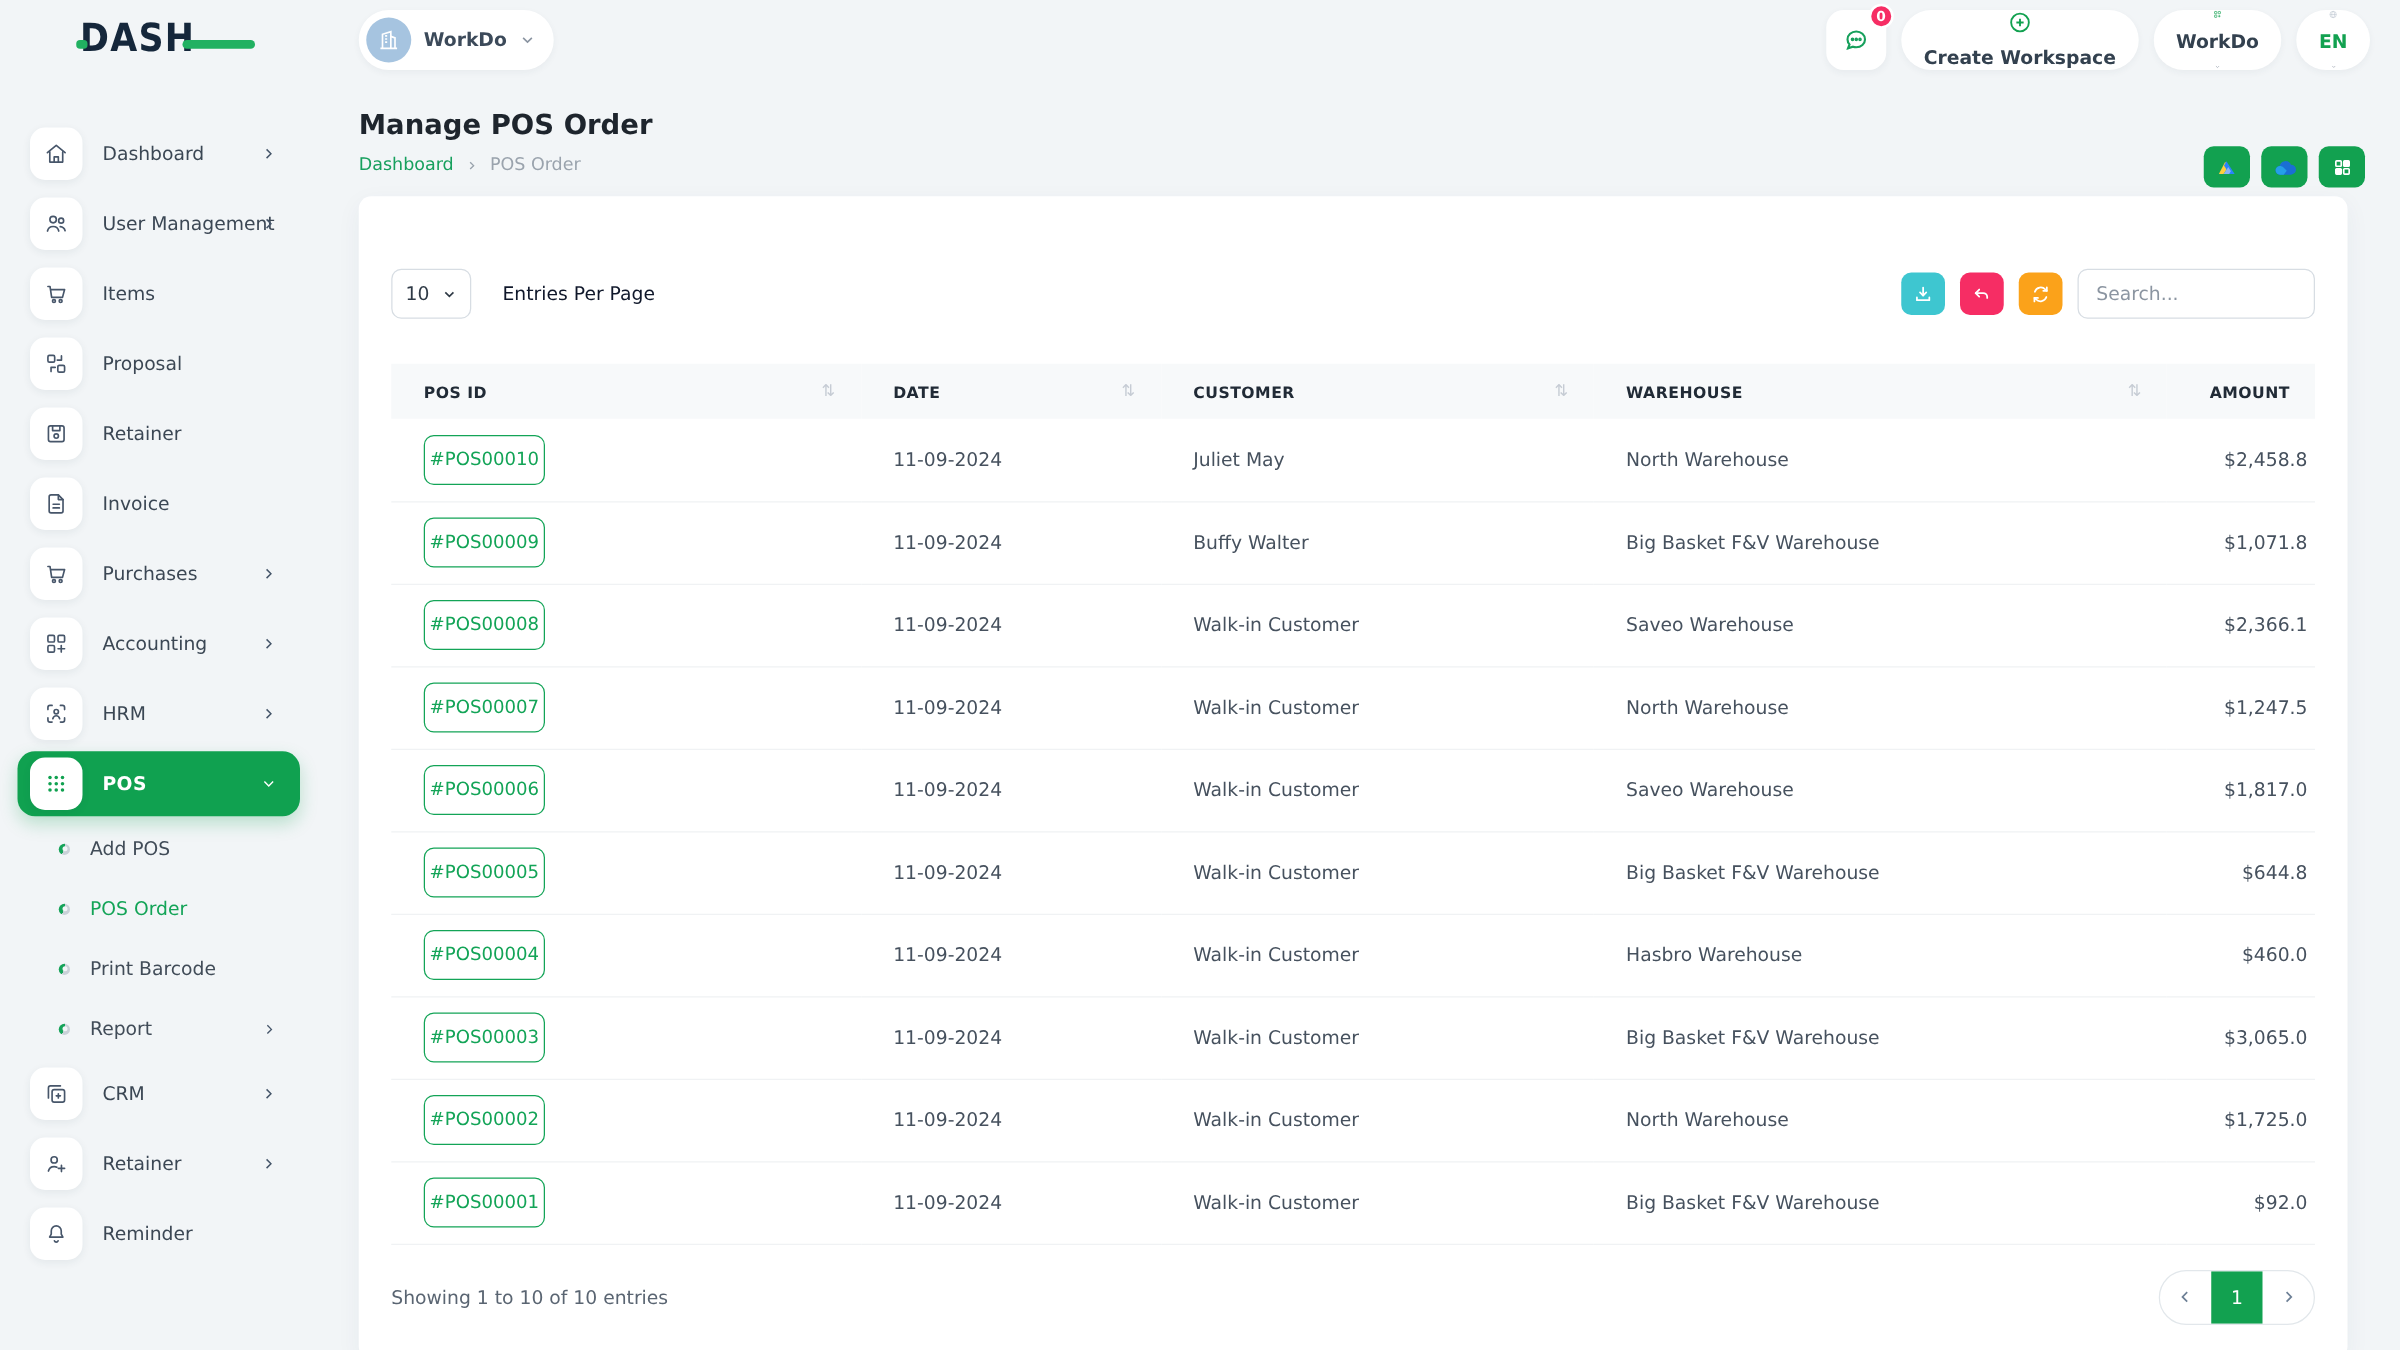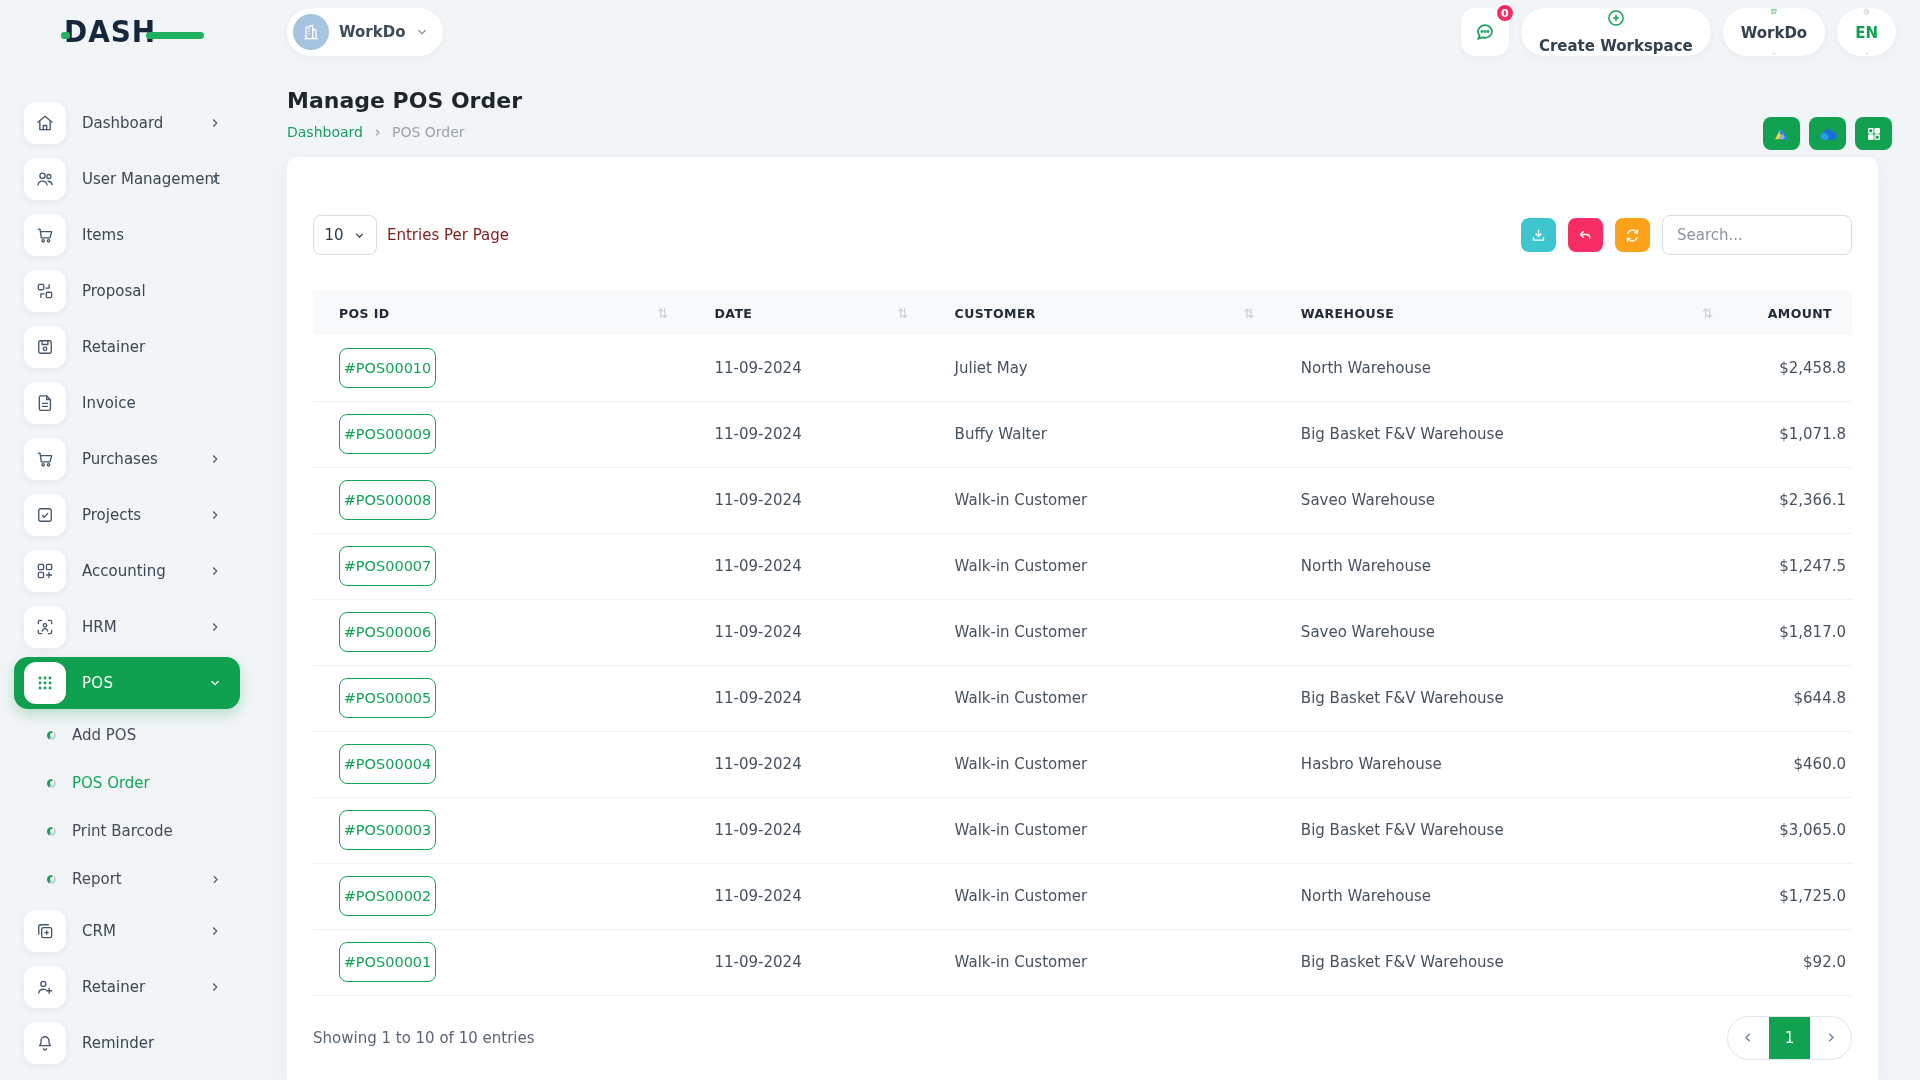--- a/index.html
+++ b/index.html
@@ -33,21 +33,21 @@
 
   
   .sidebar { position:absolute; left:0; top:64px; width:287px; bottom:0; padding-top:31px; }
   .side-item { position:relative; display:flex; align-items:center; height:56px; width:240px; padding-left:24px; cursor:pointer; }
   .tile { width:42px; height:42px; background:#fff; border-radius:12px; box-shadow:0 2px 7px rgba(30,50,70,.07);
     display:flex; align-items:center; justify-content:center; color:#47566a; margin-right:16px; flex:none; }
   .side-label { font-size:15px; font-weight:500; color:#3b4754; white-space:nowrap; }
   .side-chev { position:absolute; right:18px; color:#46566a; display:flex; }
   .side-item.active { background:#10a150; width:226px; height:52px; margin:2px 0 2px 14px; padding-left:10px; border-radius:14px;
     box-shadow:0 6px 14px rgba(16,161,80,.25); }
-  .side-item.active .side-label { color:#fff; font-weight:400; letter-spacing:.3px;text-align:center; }
+  .side-item.active .side-label { color:#fff; font-weight:700; letter-spacing:.3px;text-align:center; }
   .side-item.active .side-chev { color:#fff; }
   .sub-item { position:relative; display:flex; align-items:center; height:48px; width:240px; padding-left:47px; gap:16px; cursor:pointer; }
   .bullet { width:9px; height:9px; border-radius:50%; background:conic-gradient(from 210deg,#17a35a 0 45%,#c9d1d8 45% 100%);
     display:flex; align-items:center; justify-content:center; flex:none; }
   .bullet::after { content:""; width:4px; height:4px; border-radius:50%; background:#f2f5f7; }
   .sub-label { font-size:15px; color:#414c58; }
   .sub-item.active .sub-label { color:#13a457; }
 
   
   .main { position:absolute; left:287px; top:64px; right:0; bottom:0; }
@@ -58,21 +58,21 @@
   .crumb-sep { color:#9aa3ad; display:flex; }
   .crumb-cur { color:#9aa3ad; }
   .integrations { position:absolute; right:-14px; top:29px; display:flex; gap:9px; }
   .int-btn { width:37px; height:33px; background:#12a150; border-radius:8px; display:flex; align-items:center; justify-content:center; cursor:pointer; }
 
   .card { width:1591px; margin-top:17px; background:#fff; border-radius:10px; box-shadow:0 6px 20px rgba(40,60,90,.05);
     padding:58px 26px 24px; min-height:930px; }
   .card-toolbar { display:flex; align-items:center; }
   .select-box { width:64px; height:40px; border:1px solid #d7dde3; border-radius:8px; background:#fff;
     display:flex; align-items:center; justify-content:center; gap:9px; font-size:15px; color:#2f3a46; cursor:pointer; }
-  .entries-label { margin-left:10px; font-size:15px; color:#7f1d1d; }
+  .entries-label { margin-left:25px; font-size:15px; color:#0f172a; }
   .toolbar-right { margin-left:auto; display:flex; align-items:center; gap:12px; }
   .sq-btn { width:35px; height:34px; border-radius:8px; display:flex; align-items:center; justify-content:center; color:#fff; cursor:pointer; }
   .sq-teal { background:#3ec6d0; } .sq-pink { background:#f62d64; } .sq-orange { background:#fba21a; }
   .search-input { width:190px; height:40px; border:1px solid #d7dde3; border-radius:8px; padding:0 14px; font-size:15px;
     color:#3a4452; font-family:inherit; outline:none; }
   .search-input::placeholder { color:#8b95a1; }
 
   table { width:100%; border-collapse:collapse; margin-top:36px; }
   thead th { background:#f7f9fa; height:44px; font-size:12.5px; font-weight:700; letter-spacing:.4px; color:#212b36;
     text-align:left; padding:0 20px 0 26px; cursor:pointer; }
@@ -252,34 +252,20 @@
         </svg>
       </span>
     <span class="side-label">Purchases</span>
     <span class="side-chev">
         <svg width="14" height="14" viewBox="0 0 24 24" fill="none" stroke="currentColor" stroke-width="2">
           <path d="m9 6 6 6-6 6"></path>
         </svg>
       </span>
   </div>
 
-  <div class="side-item">
-    <span class="tile">
-        <svg width="20" height="20" viewBox="0 0 24 24" fill="none" stroke="currentColor" stroke-width="1.6" stroke-linecap="round" stroke-linejoin="round">
-          <rect x="4.5" y="4.5" width="15" height="15" rx="2.4"></rect>
-          <path d="m9 12.6 2.1 2.1 4.2-4.6"></path>
-        </svg>
-      </span>
-    <span class="side-label">Projects</span>
-    <span class="side-chev">
-        <svg width="14" height="14" viewBox="0 0 24 24" fill="none" stroke="currentColor" stroke-width="2">
-          <path d="m9 6 6 6-6 6"></path>
-        </svg>
-      </span>
-  </div>
 
   <div class="side-item">
     <span class="tile">
         <svg width="20" height="20" viewBox="0 0 24 24" fill="none" stroke="currentColor" stroke-width="1.6" stroke-linecap="round">
           <rect x="4" y="4" width="6.3" height="6.3" rx="1.3"></rect>
           <rect x="13.7" y="4" width="6.3" height="6.3" rx="1.3"></rect>
           <rect x="4" y="13.7" width="6.3" height="6.3" rx="1.3"></rect>
           <path d="M16.8 13.7V20M13.7 16.8H20"></path>
         </svg>
       </span>

